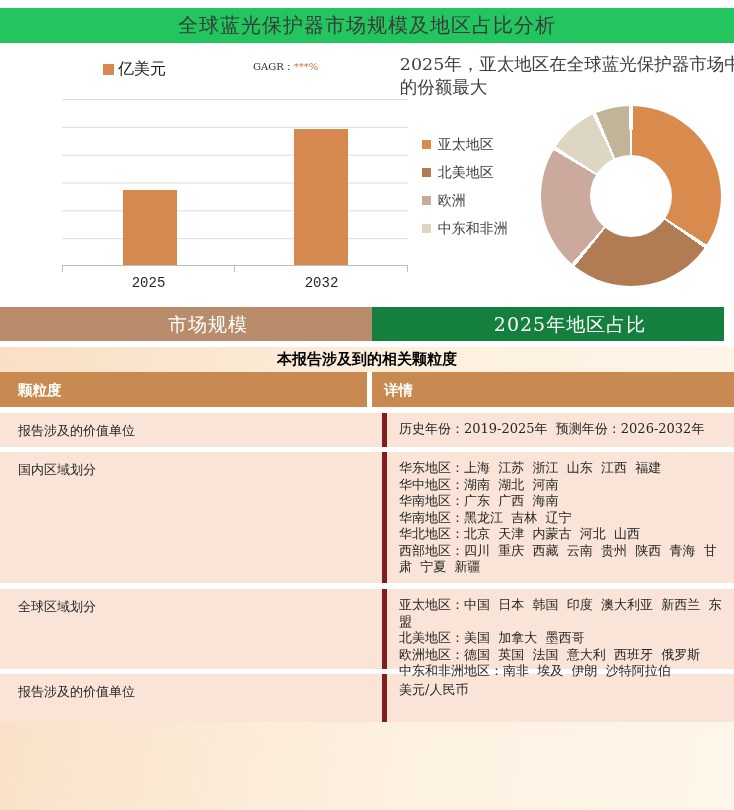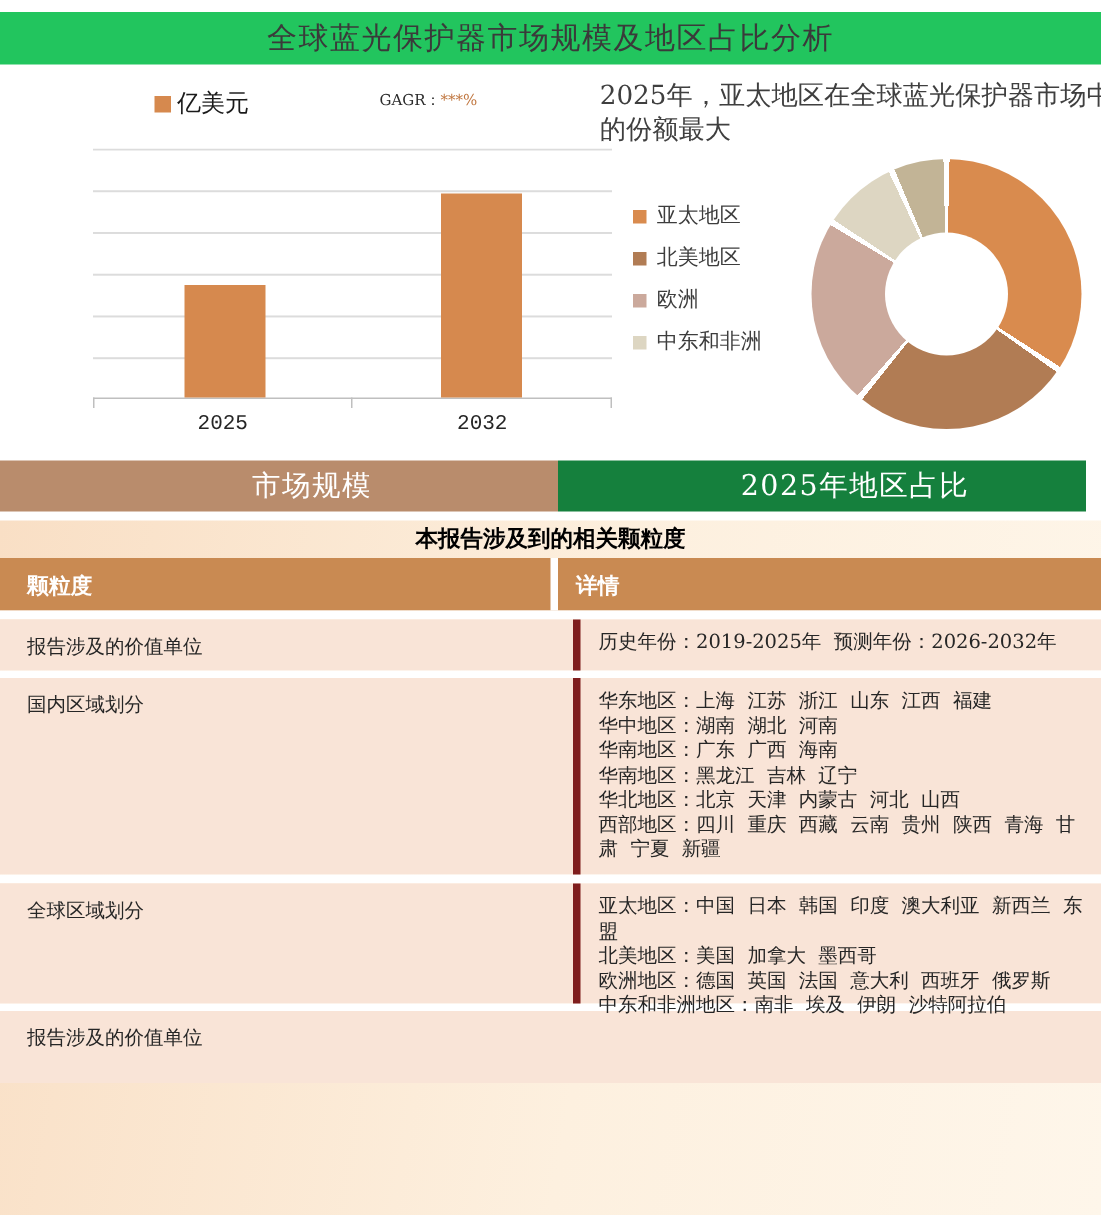--- a/index.html
+++ b/index.html
@@ -166,16 +166,19 @@
             <div class="detail-line">亚太地区：中国  日本  韩国  印度  澳大利亚  新西兰  东盟</div>
             <div class="detail-line">北美地区：美国  加拿大  墨西哥</div>
             <div class="detail-line">欧洲地区：德国  英国  法国  意大利  西班牙  俄罗斯</div>
             <div class="detail-line">中东和非洲地区：南非  埃及  伊朗  沙特阿拉伯</div>
           </div>
       </div>
 
       <div class="tgap g5"></div>
       <div class="trow h48">
         <div class="cl">报告涉及的价值单位</div>
+        <div class="cr">
+            <div class="detail-line">美元/人民币</div>
+          </div>
       </div>
     </div>
   </div>
 </div>
 
 </body></html>

